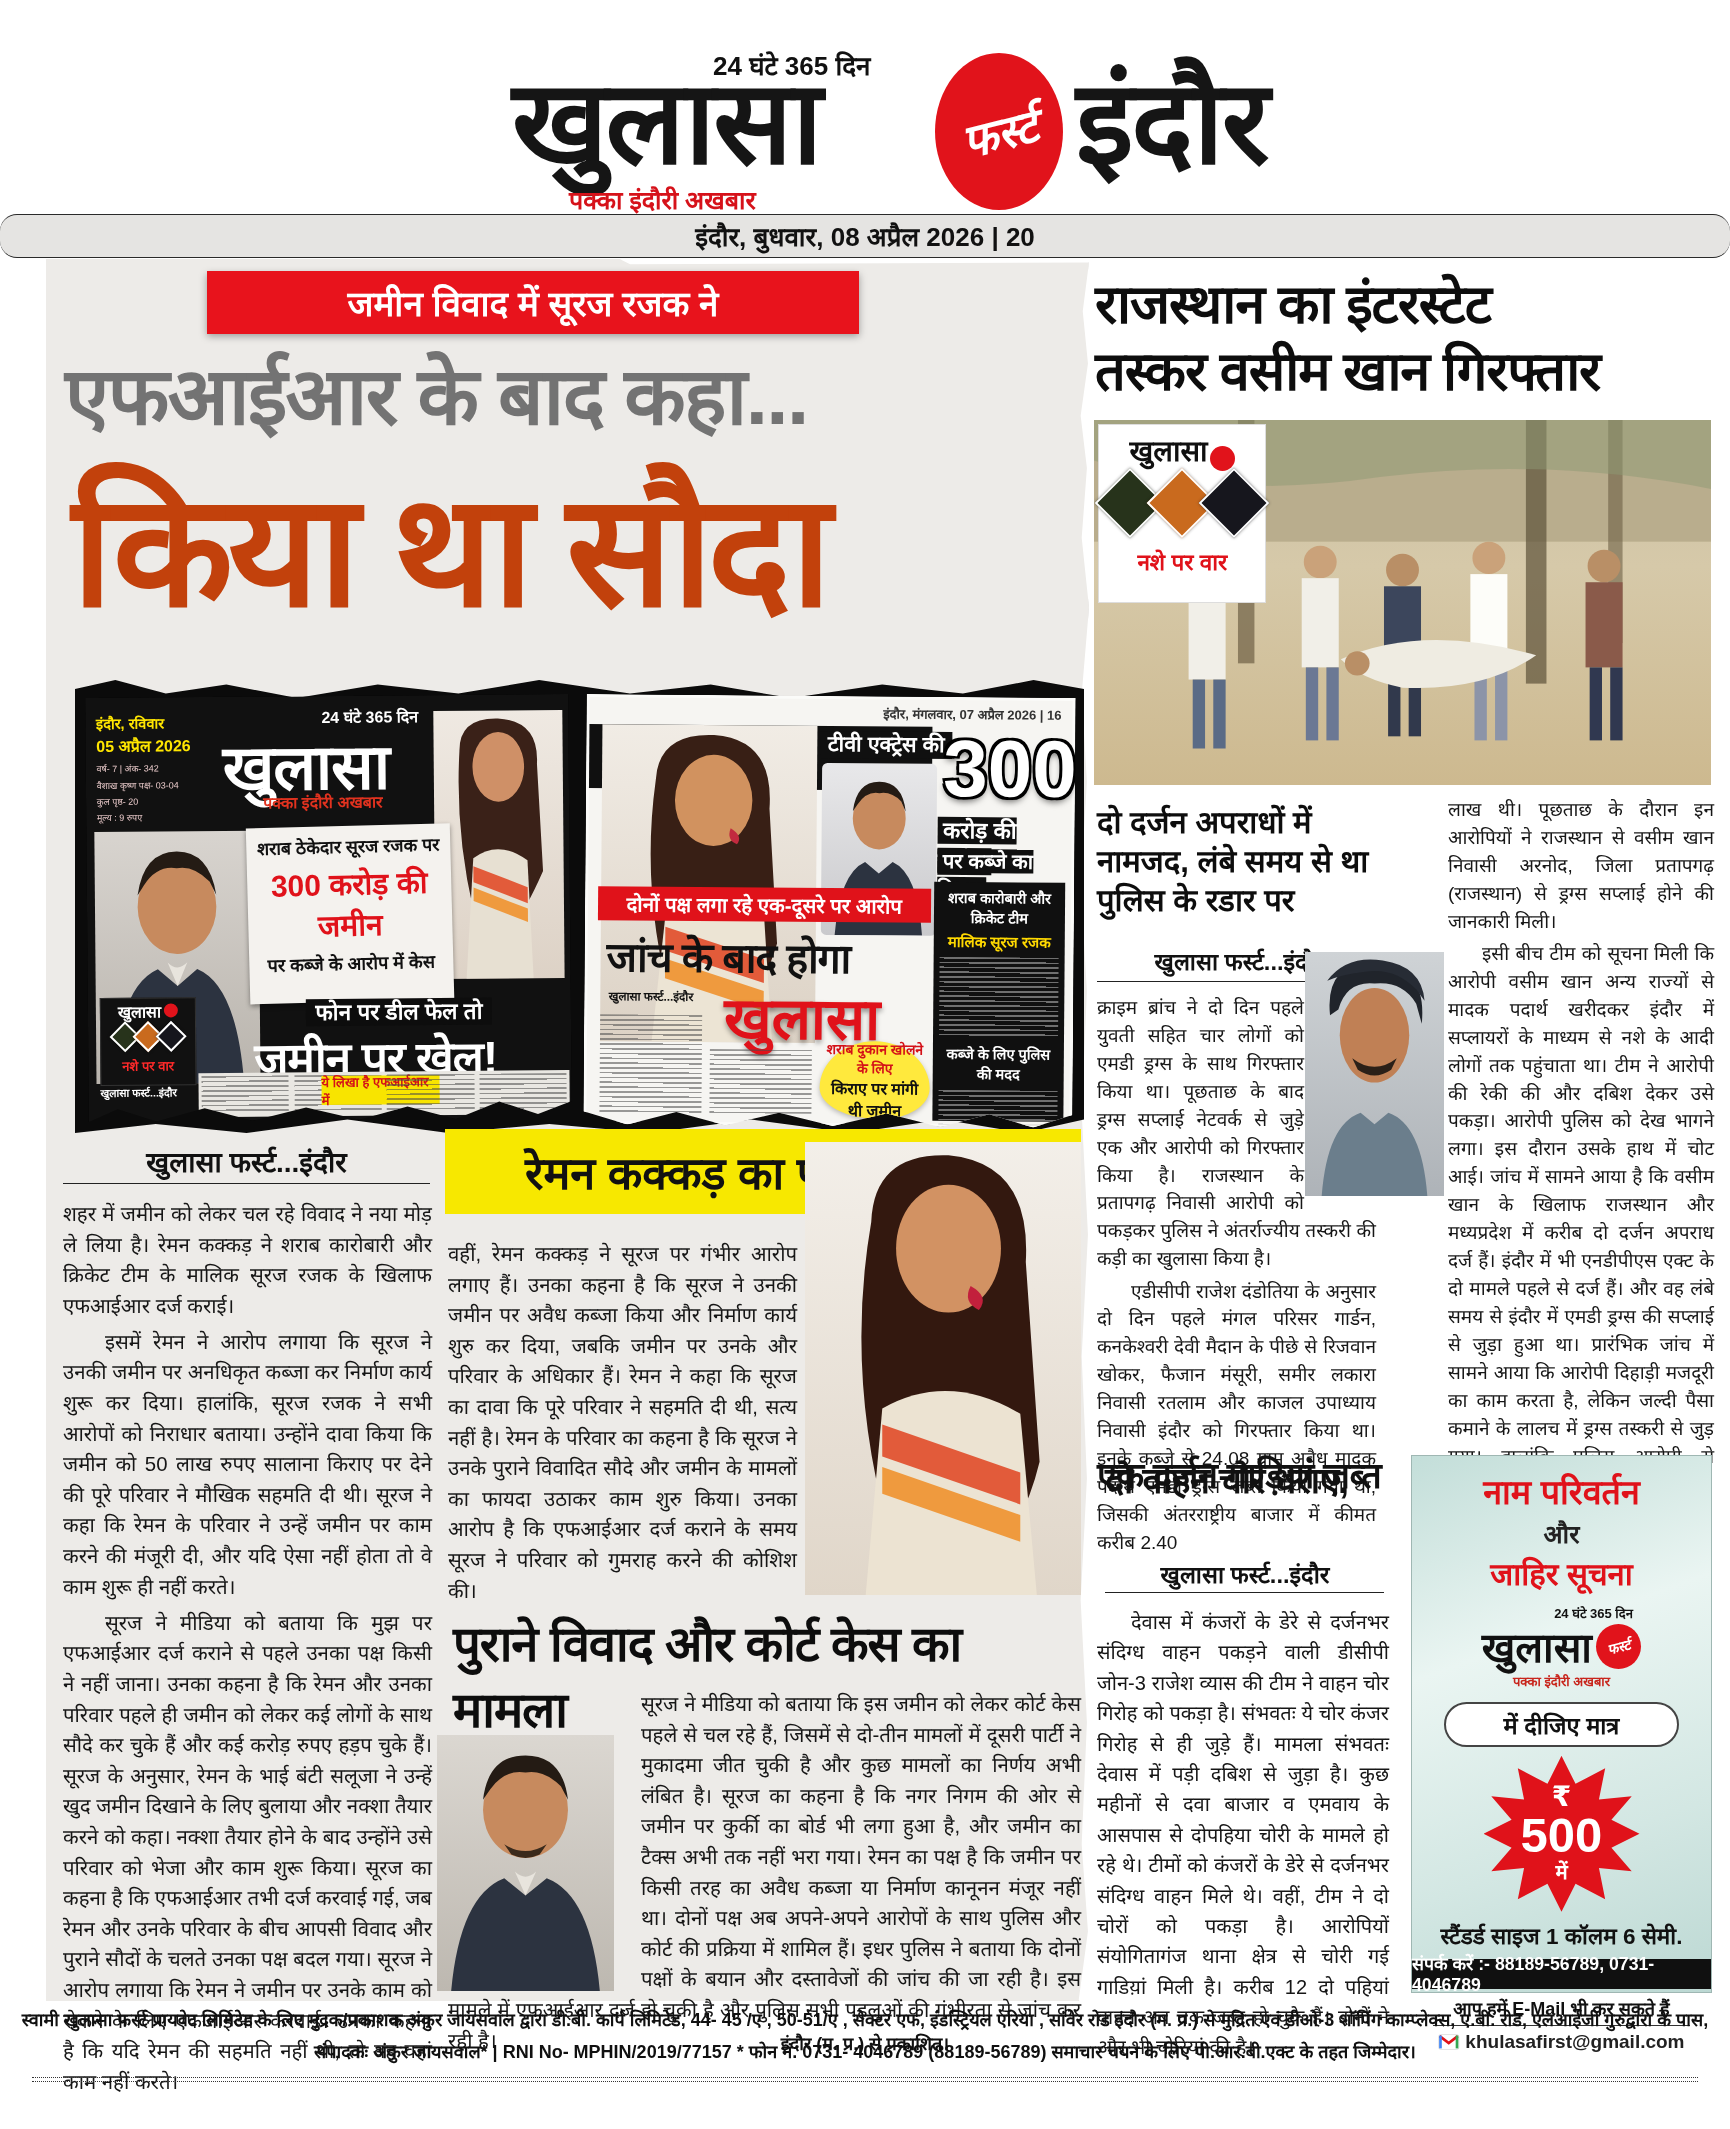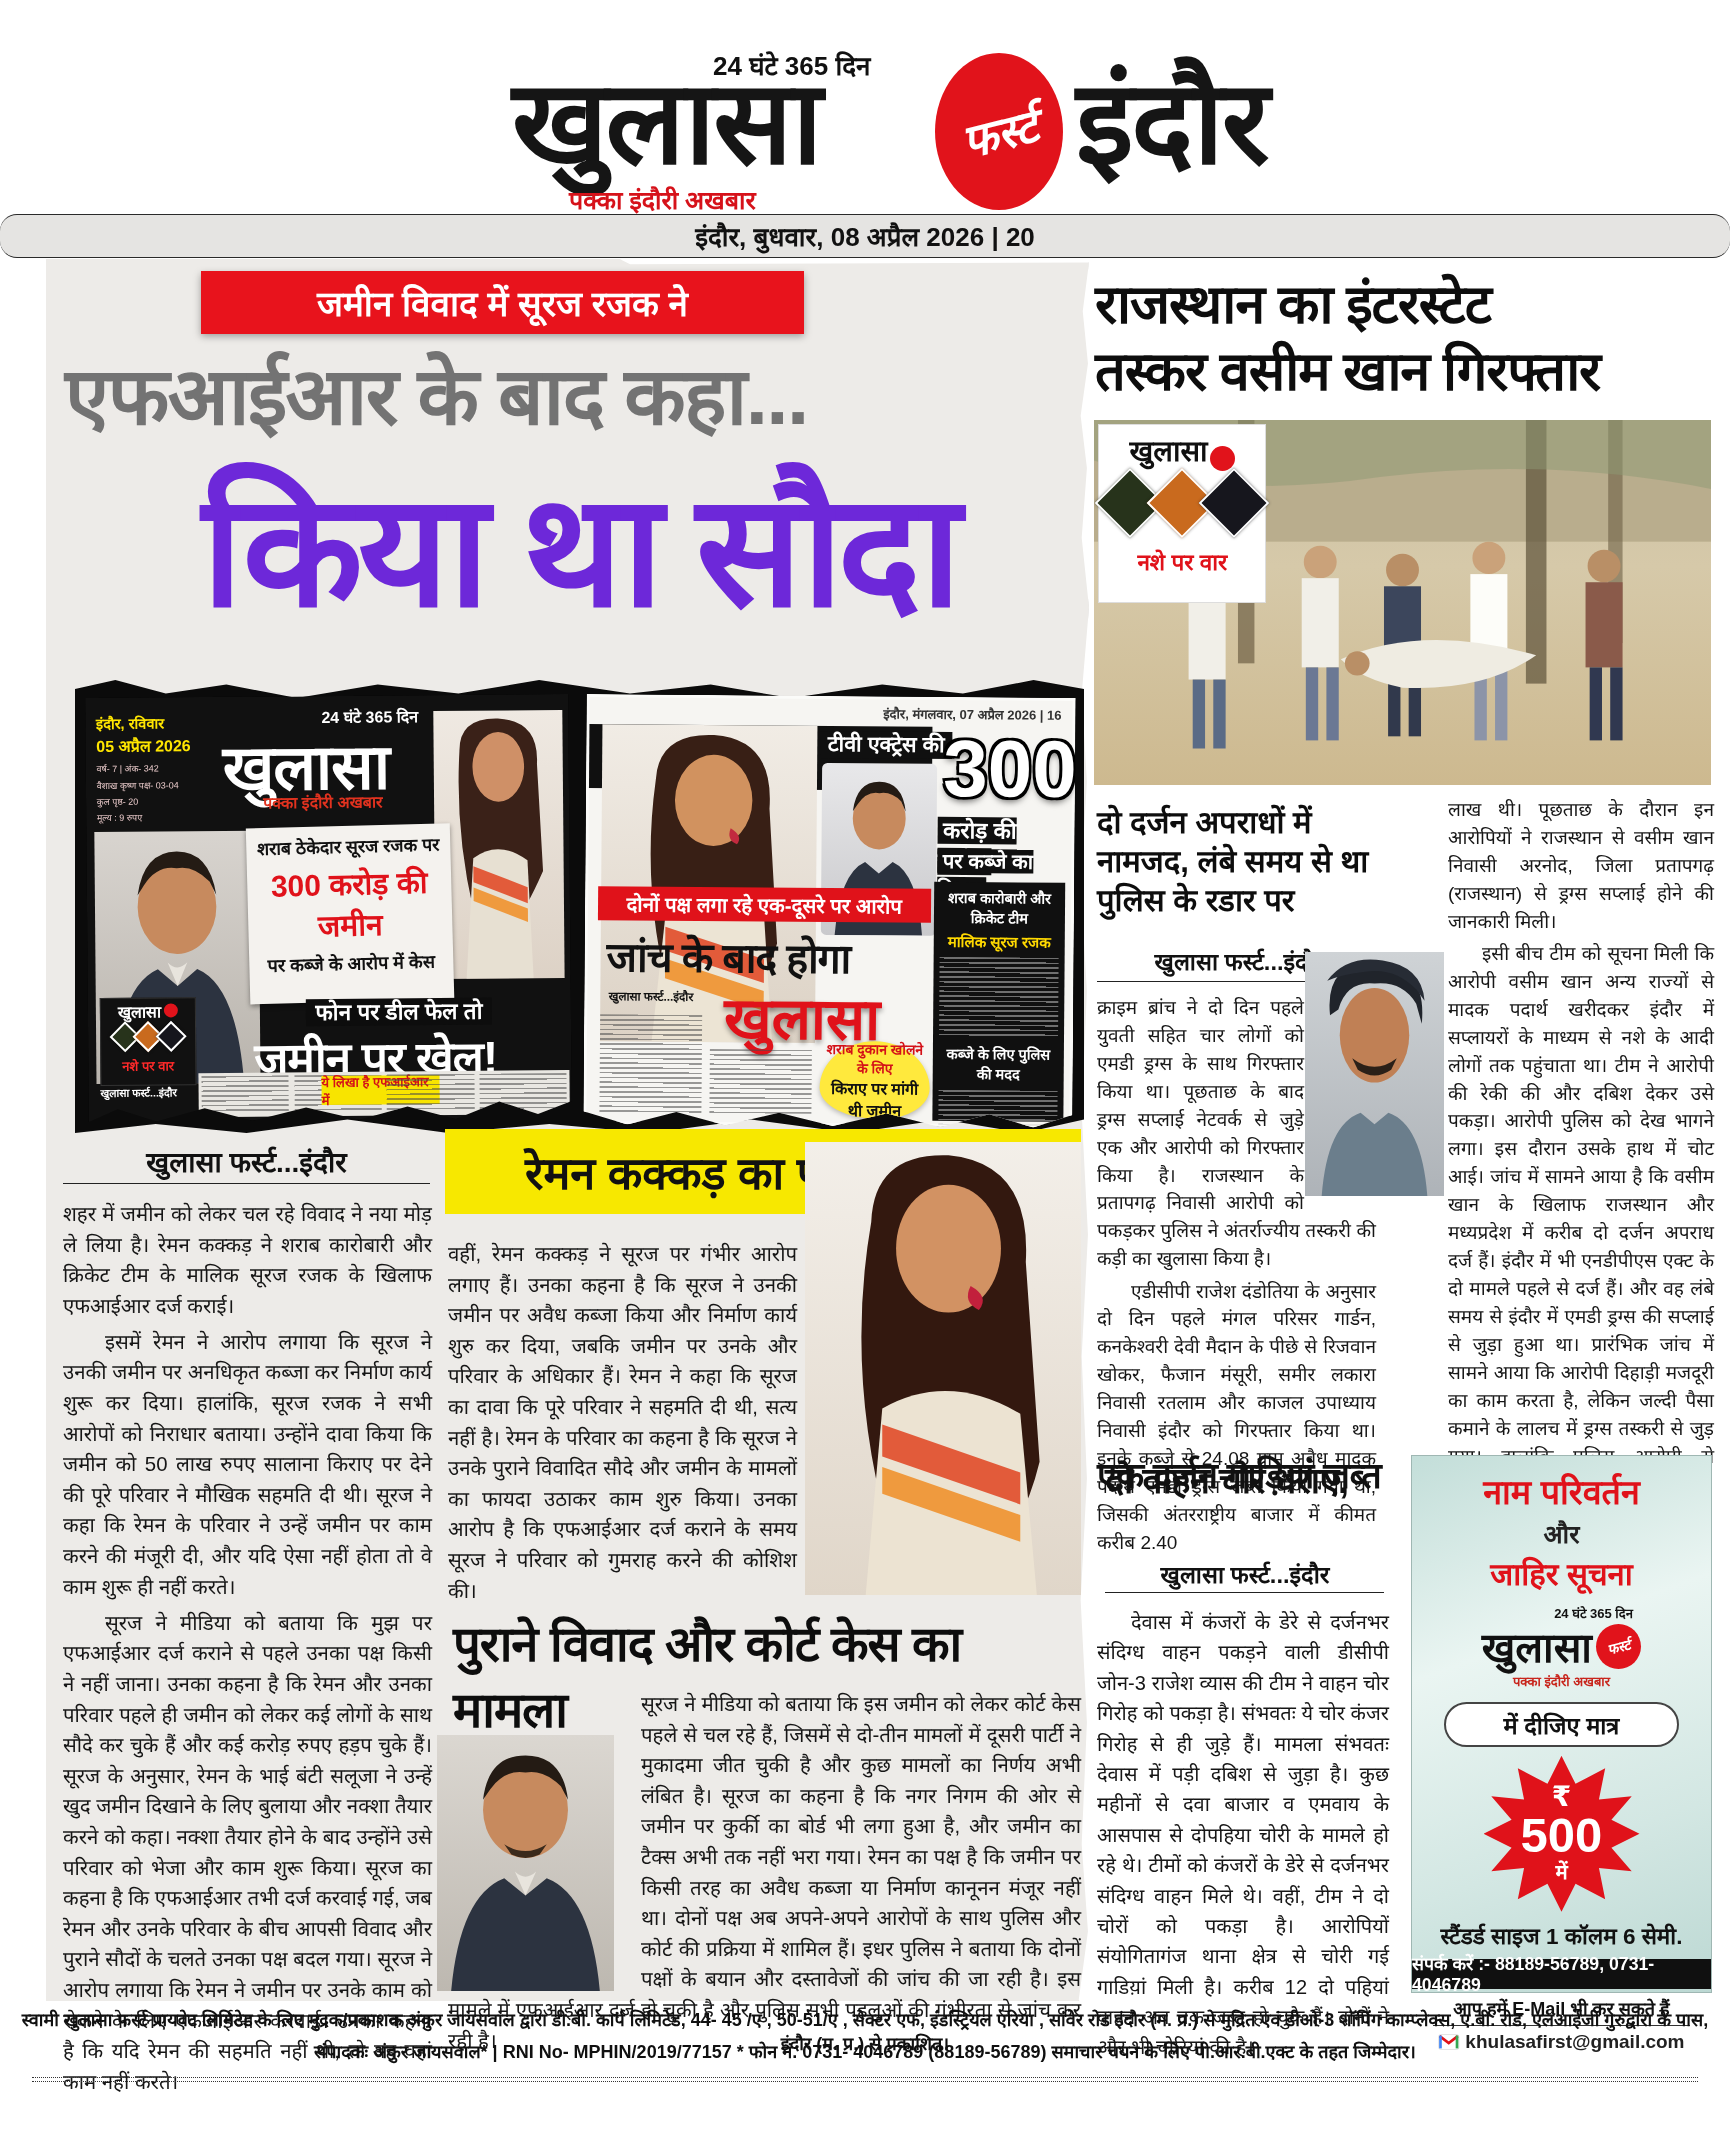--- a/index.html
+++ b/index.html
@@ -20,21 +20,21 @@
   .mast-first{color:#fff;font-size:46px;font-weight:900;transform:rotate(-14deg);font-style:italic;}
   .datebar{background:#e5e4e2;border-top:1.1px solid #2a2a2a;border-bottom:1.1px solid #2a2a2a;
            display:flex;align-items:center;justify-content:center;font-size:26px;font-weight:900;border-radius:17px;}
 
   
   .paper{background:#edebe8;box-shadow:0 4.3px 13px rgba(0,0,0,.25);
     clip-path:polygon(0 0,55% 0,56% .3%,100% .2%,99.4% 3%,99.9% 6%,99.2% 9%,99.8% 12%,99.3% 16%,100% 20%,99.3% 25%,99.8% 30%,99.2% 36%,99.8% 42%,99.3% 49%,99.9% 56%,99.3% 63%,99.8% 70%,99.2% 77%,99.8% 84%,99.3% 91%,99.9% 96%,99% 100%,0 100%);}
   .kicker{background:#e8131c;color:#fff;display:flex;align-items:center;justify-content:center;
           font-size:35px;font-weight:900;box-shadow:0 3.2px 7.5px rgba(0,0,0,.35);}
   .h-lead1{font-size:80px;font-weight:900;letter-spacing:-1.6px;color:#737373;line-height:1;}
-  .h-lead2{font-size:157px;font-weight:900;letter-spacing:-5.4px;color:#6d28d9;line-height:1;text-align:center;}
+  .h-lead2{font-size:157px;font-weight:900;letter-spacing:-5.4px;color:#c2410c;line-height:1;}
 
   .blackpatch{background:#0b0b0b;
     clip-path:polygon(0 2%,4% 0,9% 3%,15% 1%,22% 4%,30% 1%,38% 3%,46% 0,55% 3%,63% 1%,71% 4%,80% 1%,88% 3%,95% 0,100% 2%,100% 97%,94% 100%,86% 97%,77% 100%,67% 97%,57% 100%,47% 98%,37% 100%,27% 97%,17% 100%,8% 98%,0 100%);}
 
   .clip{box-shadow:0 7.5px 16px rgba(0,0,0,.5);}
   .clip1{background:#111;transform:rotate(-.5deg);
     clip-path:polygon(0 0,100% 0,100% 96%,93% 99%,85% 96%,76% 100%,66% 97%,56% 100%,45% 97%,34% 100%,24% 97%,14% 100%,6% 97%,0 100%);}
   .clip2{background:#f6f5f2;transform:rotate(.45deg);border:3.2px solid #fbfbf9;
     clip-path:polygon(0 0,100% 0,100% 97%,92% 100%,83% 97%,73% 100%,62% 97%,51% 100%,40% 97%,29% 100%,19% 97%,9% 100%,0 97%);}
 
@@ -87,21 +87,21 @@
     <div class="abs mast-title" style="left:1076px;top:64px;">इंदौर</div>
     <div class="abs bold red" style="left:569px;top:182px;font-size:25px;color:#d6121a;">पक्का इंदौरी अखबार</div>
   </div>
 
   <div class="abs datebar" style="left:0;top:214px;width:1730px;height:42px;">
     <span>इंदौर, बुधवार, 08 अप्रैल 2026 | 20</span>
   </div>
 
   <div class="abs paper" style="left:46px;top:259px;width:1043px;height:1742px;"></div>
 
-  <div class="abs kicker" style="left:201px;top:271px;width:603px;height:63px;">
+  <div class="abs kicker" style="left:207px;top:271px;width:652px;height:63px;">
     <span>जमीन विवाद में सूरज रजक ने</span>
   </div>
   <div class="abs h-lead1" style="left:65px;top:357px;width:1014px;">एफआईआर के बाद कहा...</div>
   <div class="abs h-lead2" style="left:72px;top:472px;width:1014px;">किया था सौदा</div>
 
   <div class="abs blackpatch" style="left:75px;top:680px;width:1009px;height:453px;"></div>
 
   <div class="abs clip clip1" style="left:87px;top:696px;width:483px;height:424px;">
 
     <div class="abs" style="left:10.7px;top:15px;width:97px;">

